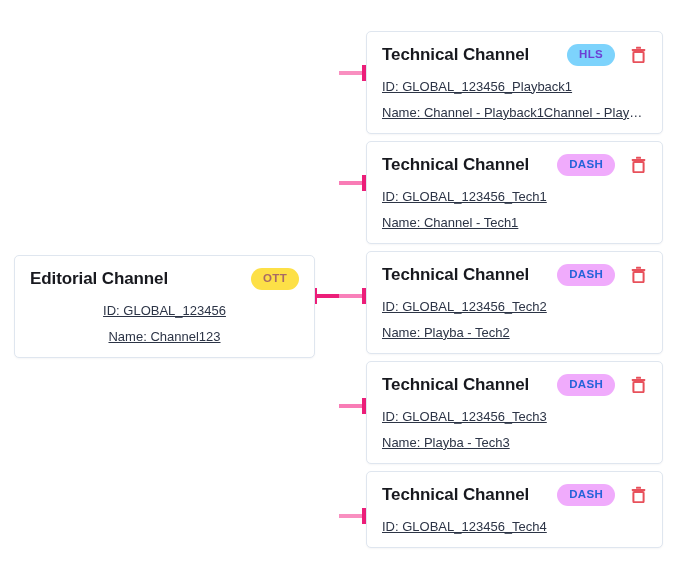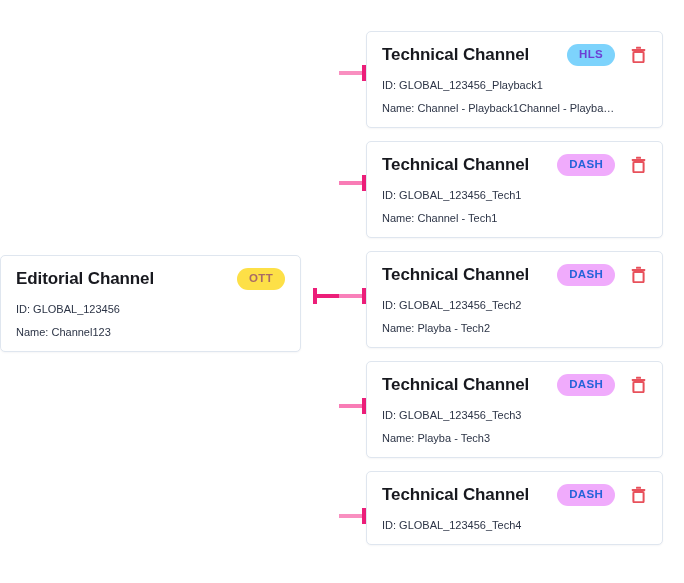--- a/index.html
+++ b/index.html
@@ -86,26 +86,27 @@
     display: inline-flex;
     align-items: center;
     justify-content: center;
     cursor: pointer;
     background: none;
     border: none;
     padding: 0;
   }
 
   .card-line {
-    font-size: 11px;
+    font-size: 13px;
     color: #2c3446;
     margin-top: 11px;
     white-space: nowrap;
     overflow: hidden;
     text-overflow: ellipsis;
+    text-decoration: underline;
   }
   .card-line.first { margin-top: 13px; }
 </style>
 </head>
 <body>
 
 <div id="canvas">
 
   <svg id="connectors" viewBox="0 0 684 583" width="684" height="583">
     <defs>
@@ -133,21 +134,21 @@
     <line x1="313" y1="296" x2="339" y2="296" stroke="#ec1e79" stroke-width="4"></line>
     <line x1="315" y1="288" x2="315" y2="304" stroke="#ec1e79" stroke-width="4"></line>
 
     <line x1="339" y1="406" x2="366" y2="406" stroke="#f97cb6" stroke-width="4"></line>
     <line x1="364" y1="398" x2="364" y2="414" stroke="#ec1e79" stroke-width="4"></line>
 
     <line x1="339" y1="516" x2="366" y2="516" stroke="#f98fc0" stroke-width="4"></line>
     <line x1="364" y1="508" x2="364" y2="524" stroke="#ec1e79" stroke-width="4"></line>
   </svg>
 
-  <div class="card" style="left:0; top:255px; width:301px;">
+  <div class="card" style="left:14px; top:255px; width:301px;text-align:center;">
     <div class="card-head">
       <div class="card-title">Editorial Channel</div>
       <div class="head-right">
         <span class="badge badge-ott">OTT</span>
       </div>
     </div>
     <div class="card-line first">ID: GLOBAL_123456</div>
     <div class="card-line">Name: Channel123</div>
   </div>
 

